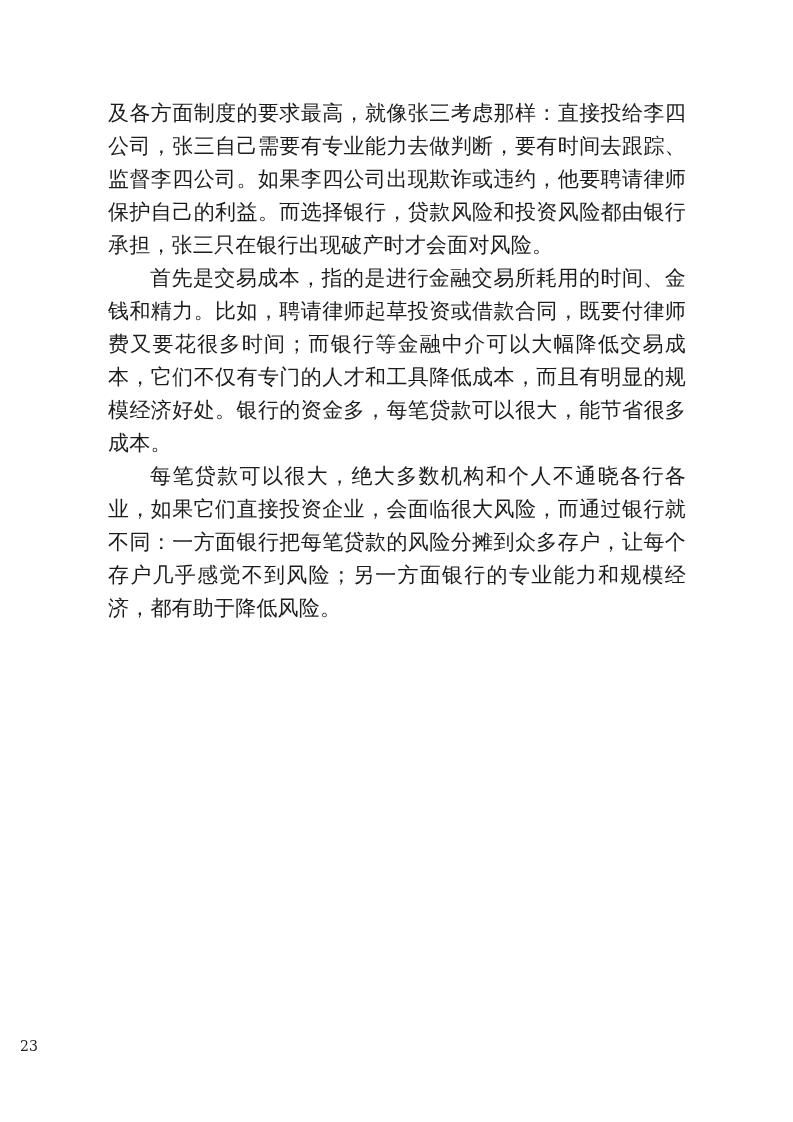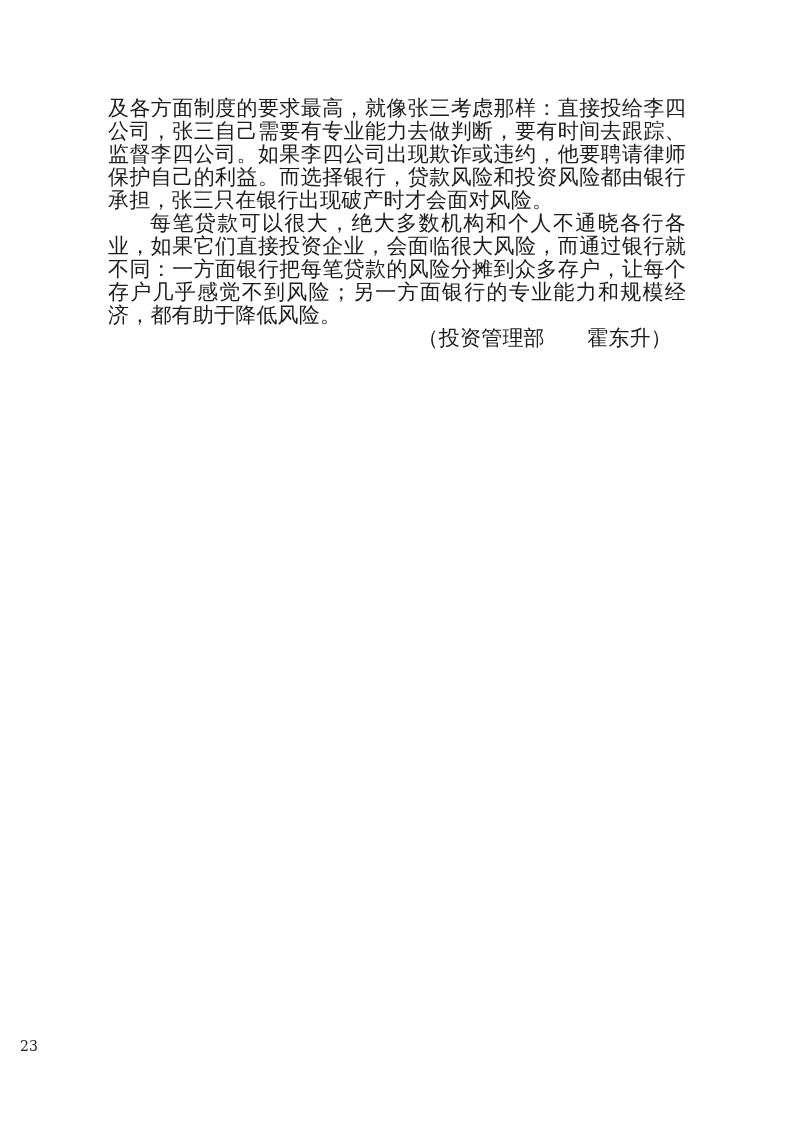--- a/index.html
+++ b/index.html
@@ -15,21 +15,21 @@
     font-family: "DejaVu Serif", "Liberation Serif", serif;
     color: #1c1c1c;
     overflow: hidden;
   }
   .content {
     position: absolute;
     left: 108px;
     top: 97px;
     width: 578px;
     font-size: 21px;
-    line-height: 23px;
+    line-height: 33px;
     text-align: justify;
     text-justify: inter-ideograph;
     letter-spacing: 0.2px;
   }
   .para {
     margin: 0;
     padding: 0;
     text-indent: 2em;
   }
   .para.first {
@@ -51,17 +51,17 @@
     color: #222222;
     padding-left: 20px;
   }
 </style>
 </head>
 <body>
 
 <div class="page">
   <div class="content">
     <p class="para first">及各方面制度的要求最高，就像张三考虑那样：直接投给李四公司，张三自己需要有专业能力去做判断，要有时间去跟踪、监督李四公司。如果李四公司出现欺诈或违约，他要聘请律师保护自己的利益。而选择银行，贷款风险和投资风险都由银行承担，张三只在银行出现破产时才会面对风险。</p>
+    <p class="para">首先是交易成本，指的是进行金融交易所耗用的时间、金钱和精力。比如，聘请律师起草投资或借款合同，既要付律师费又要花很多时间；而银行等金融中介可以大幅降低交易成本，它们不仅有专门的人才和工具降低成本，而且有明显的规模经济好处。银行的资金多，每笔贷款可以很大，能节省很多成本。</p>
     <p class="para">每笔贷款可以很大，绝大多数机构和个人不通晓各行各业，如果它们直接投资企业，会面临很大风险，而通过银行就不同：一方面银行把每笔贷款的风险分摊到众多存户，让每个存户几乎感觉不到风险；另一方面银行的专业能力和规模经济，都有助于降低风险。</p>
-    <p class="byline">（投资管理部　　霍东升）</p>
   </div>
   <div class="page-number">23</div>
 </div>
 
 </body></html>

